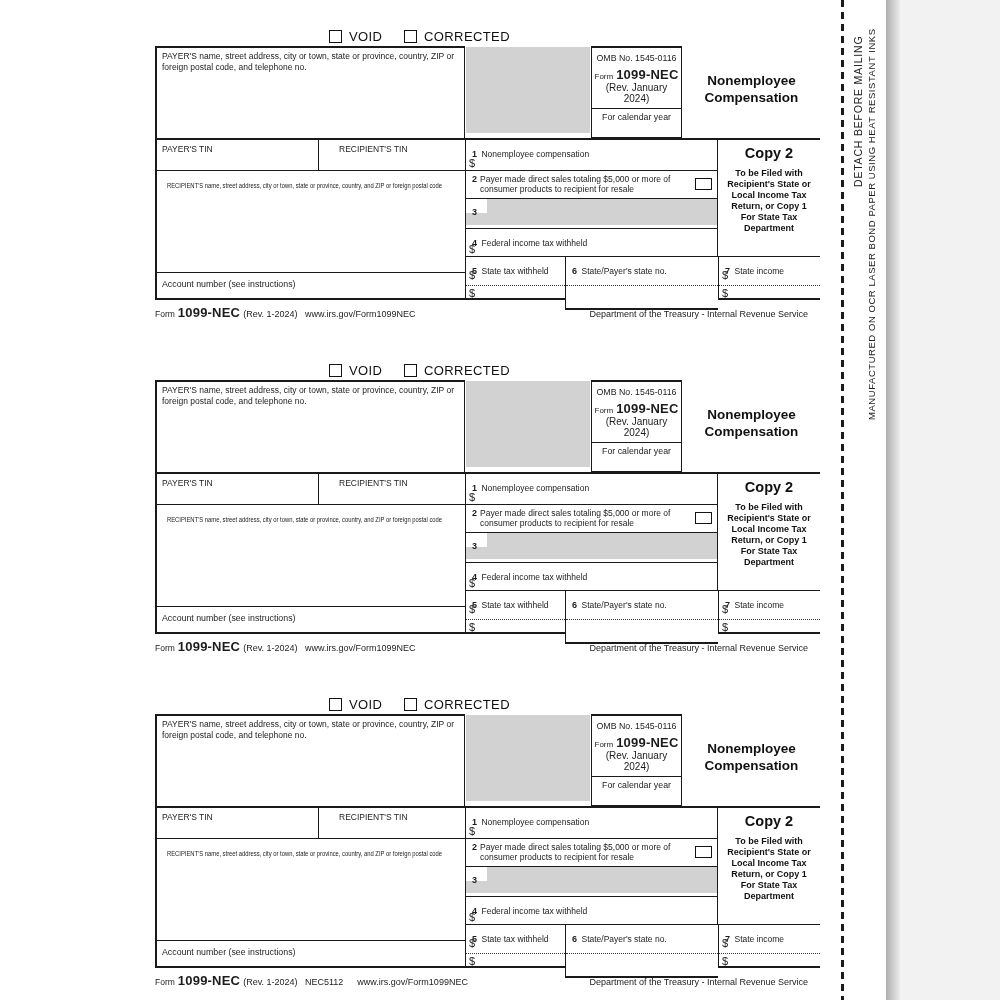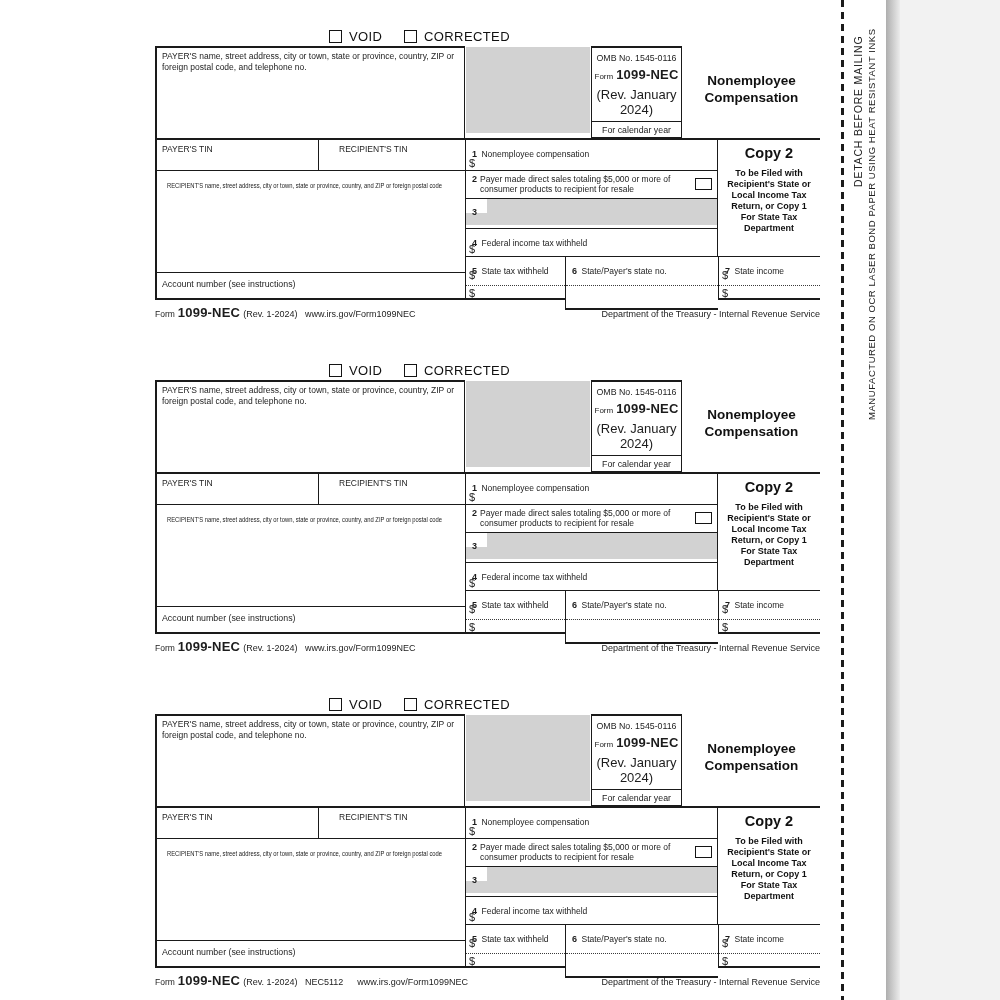--- a/index.html
+++ b/index.html
@@ -37,21 +37,21 @@
 
   .payer-box{left:155px;top:22px;width:310px;height:92px;
     border-top-width:2px;border-left-width:2px;border-right-width:1.3px;padding:3px 0 0 5px;}
   .shade-top{left:466px;top:23px;width:124px;height:86px;background:#d2d2d2;}
   .omb-box{left:591px;top:22px;width:91px;height:92px;border-width:2px 1.3px 1.3px 1.3px;
     display:flex;flex-direction:column;align-items:center;text-align:center;}
   .omb-line{margin-top:5px;font-size:8.8px;}
   .formnum-line{margin-top:4px;display:flex;align-items:baseline;gap:3px;}
   .formnum-line .word{font-size:8px;}
   .formnum-line .big{font-size:13px;font-weight:bold;letter-spacing:0.2px;}
-  .rev-line{margin-top:5px;font-size:13px;}
+  .rev-line{font-size:10px;}
   .cal-line{margin-top:4px;width:100%;border-top:1.2px solid #1a1a1a;padding-top:3px;font-size:8.8px;text-align:center;}
   .title-block{left:683px;top:49px;width:137px;text-align:center;
     font-weight:bold;font-size:13.5px;line-height:16.5px;color:#111;}
 
   .payer-tin{left:155px;top:114px;width:163px;height:32px;border-top-width:2px;border-left-width:2px;padding:4px 0 0 5px;}
   .recip-tin{left:318px;top:114px;width:147px;height:32px;border-top-width:2px;border-left-width:1.3px;padding:4px 0 0 20px;}
   .box1{left:465px;top:114px;width:253px;height:32px;border-top-width:2px;border-left-width:1.3px;border-right-width:1.3px;padding:3px 0 0 6px;}
   .dollar{position:absolute;left:3px;font-size:11px;color:#1c1c1c;}
   .dollar.bottom{bottom:1px;}
 
@@ -83,21 +83,21 @@
   .d2{top:30px;}
   .dotline{position:absolute;left:0;right:0;top:28px;border-bottom:1.8px dotted #3a3a3a;}
 
   .footer{left:155px;top:281px;width:665px;height:18px;}
   .footer-left{position:absolute;left:0;top:0;display:flex;align-items:baseline;gap:3px;}
   .footer-left .word{font-size:8.5px;}
   .footer-left .big{font-size:13px;font-weight:bold;letter-spacing:0.2px;}
   .footer-left .rev{font-size:9px;}
   .footer-center{position:absolute;left:150px;top:4px;width:300px;display:flex;justify-content:flex-start;gap:14px;font-size:9px;}
   .product-code:empty{display:none;}
-  .footer-right{position:absolute;right:0;top:4px;font-size:9px;}
+  .footer-right{position:absolute;right:12px;top:4px;font-size:9px;}
 </style>
 </head>
 <body>
 
 <div id="page">
 
   <div class="abs detach-line"></div>
   <div class="abs side-text detach">DETACH BEFORE MAILING</div>
   <div class="abs side-text mfg">MANUFACTURED ON OCR LASER BOND PAPER USING HEAT RESISTANT INKS</div>
   <div class="abs edge-shadow"></div>

